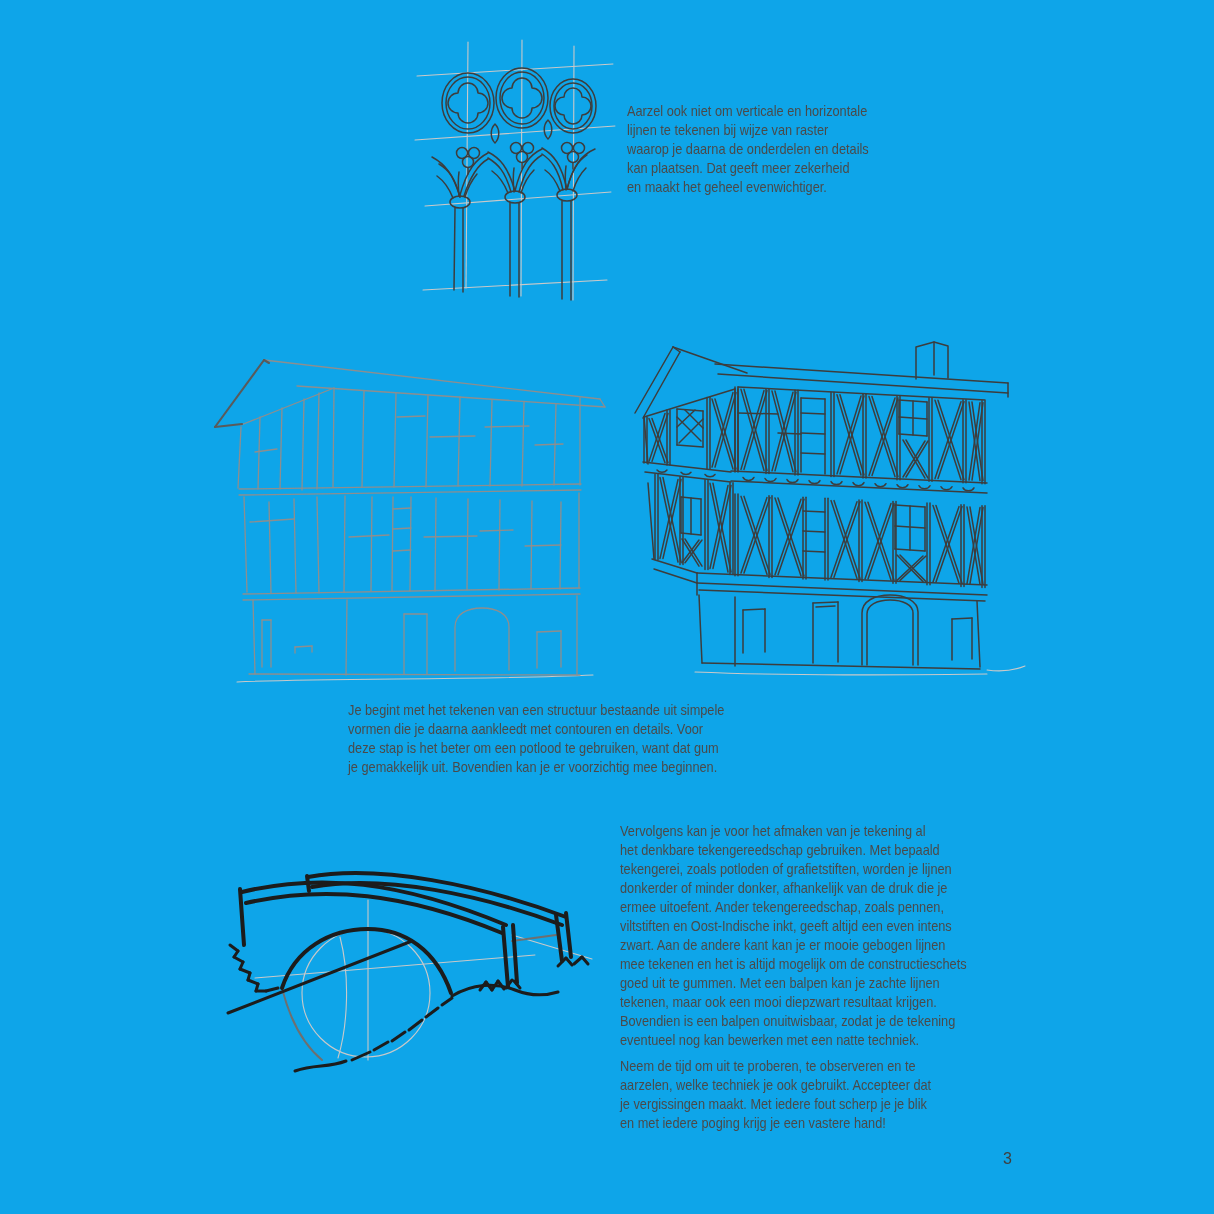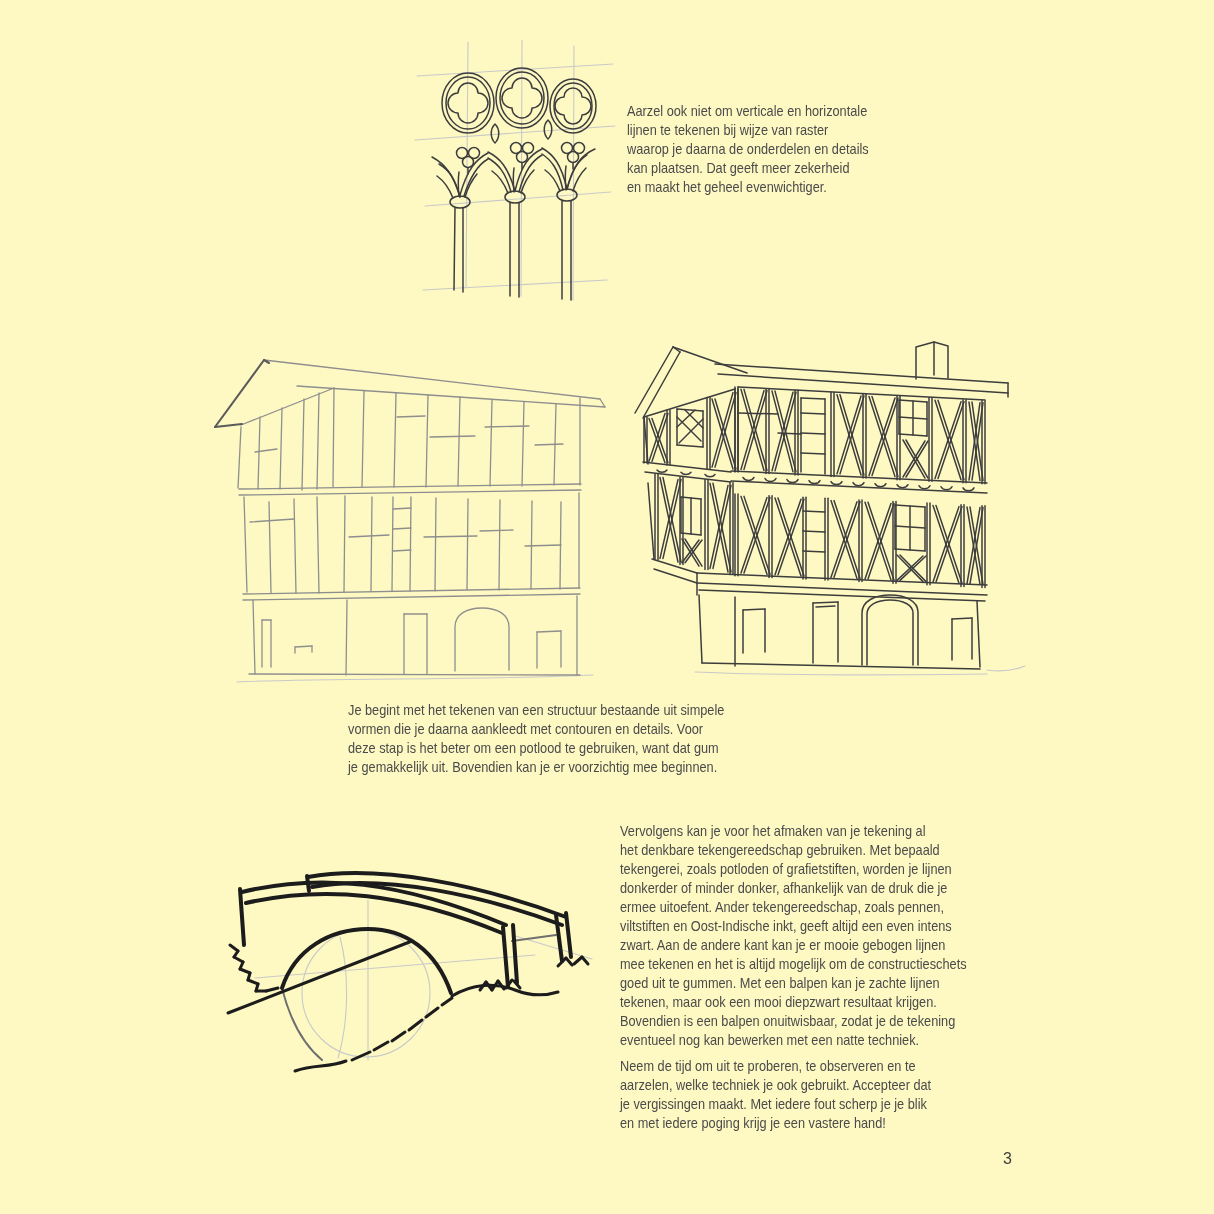--- a/index.html
+++ b/index.html
@@ -1,16 +1,16 @@
 <!DOCTYPE html>
 <html><head>
 <meta charset="utf-8">
 <style>
   html,body{margin:0;padding:0;background:#ffffff;}
-  .page{position:relative;width:1214px;height:1214px;background:#fef9c3;overflow:hidden;
+  .page{position:relative;width:1214px;height:1214px;background:#0ea5e9;overflow:hidden;
         font-family:"Liberation Sans", sans-serif;}
   .fig{position:absolute;margin:0;padding:0;}
   .fig svg{overflow:visible;display:block;}
   .bodytext{position:absolute;font-size:15px;line-height:19px;color:#4a4a4a;
             white-space:pre-line;transform:scaleX(.85);transform-origin:0 0;
             letter-spacing:0px;}
   .pagenum{position:absolute;left:1003px;top:1150px;font-size:16px;color:#3f3f3f;}
   
   .light{stroke:#c9c9c9;stroke-width:1.1;fill:none;stroke-linecap:round;}
   .pencil{stroke:#8e8e8e;stroke-width:1.3;fill:none;stroke-linecap:round;}

